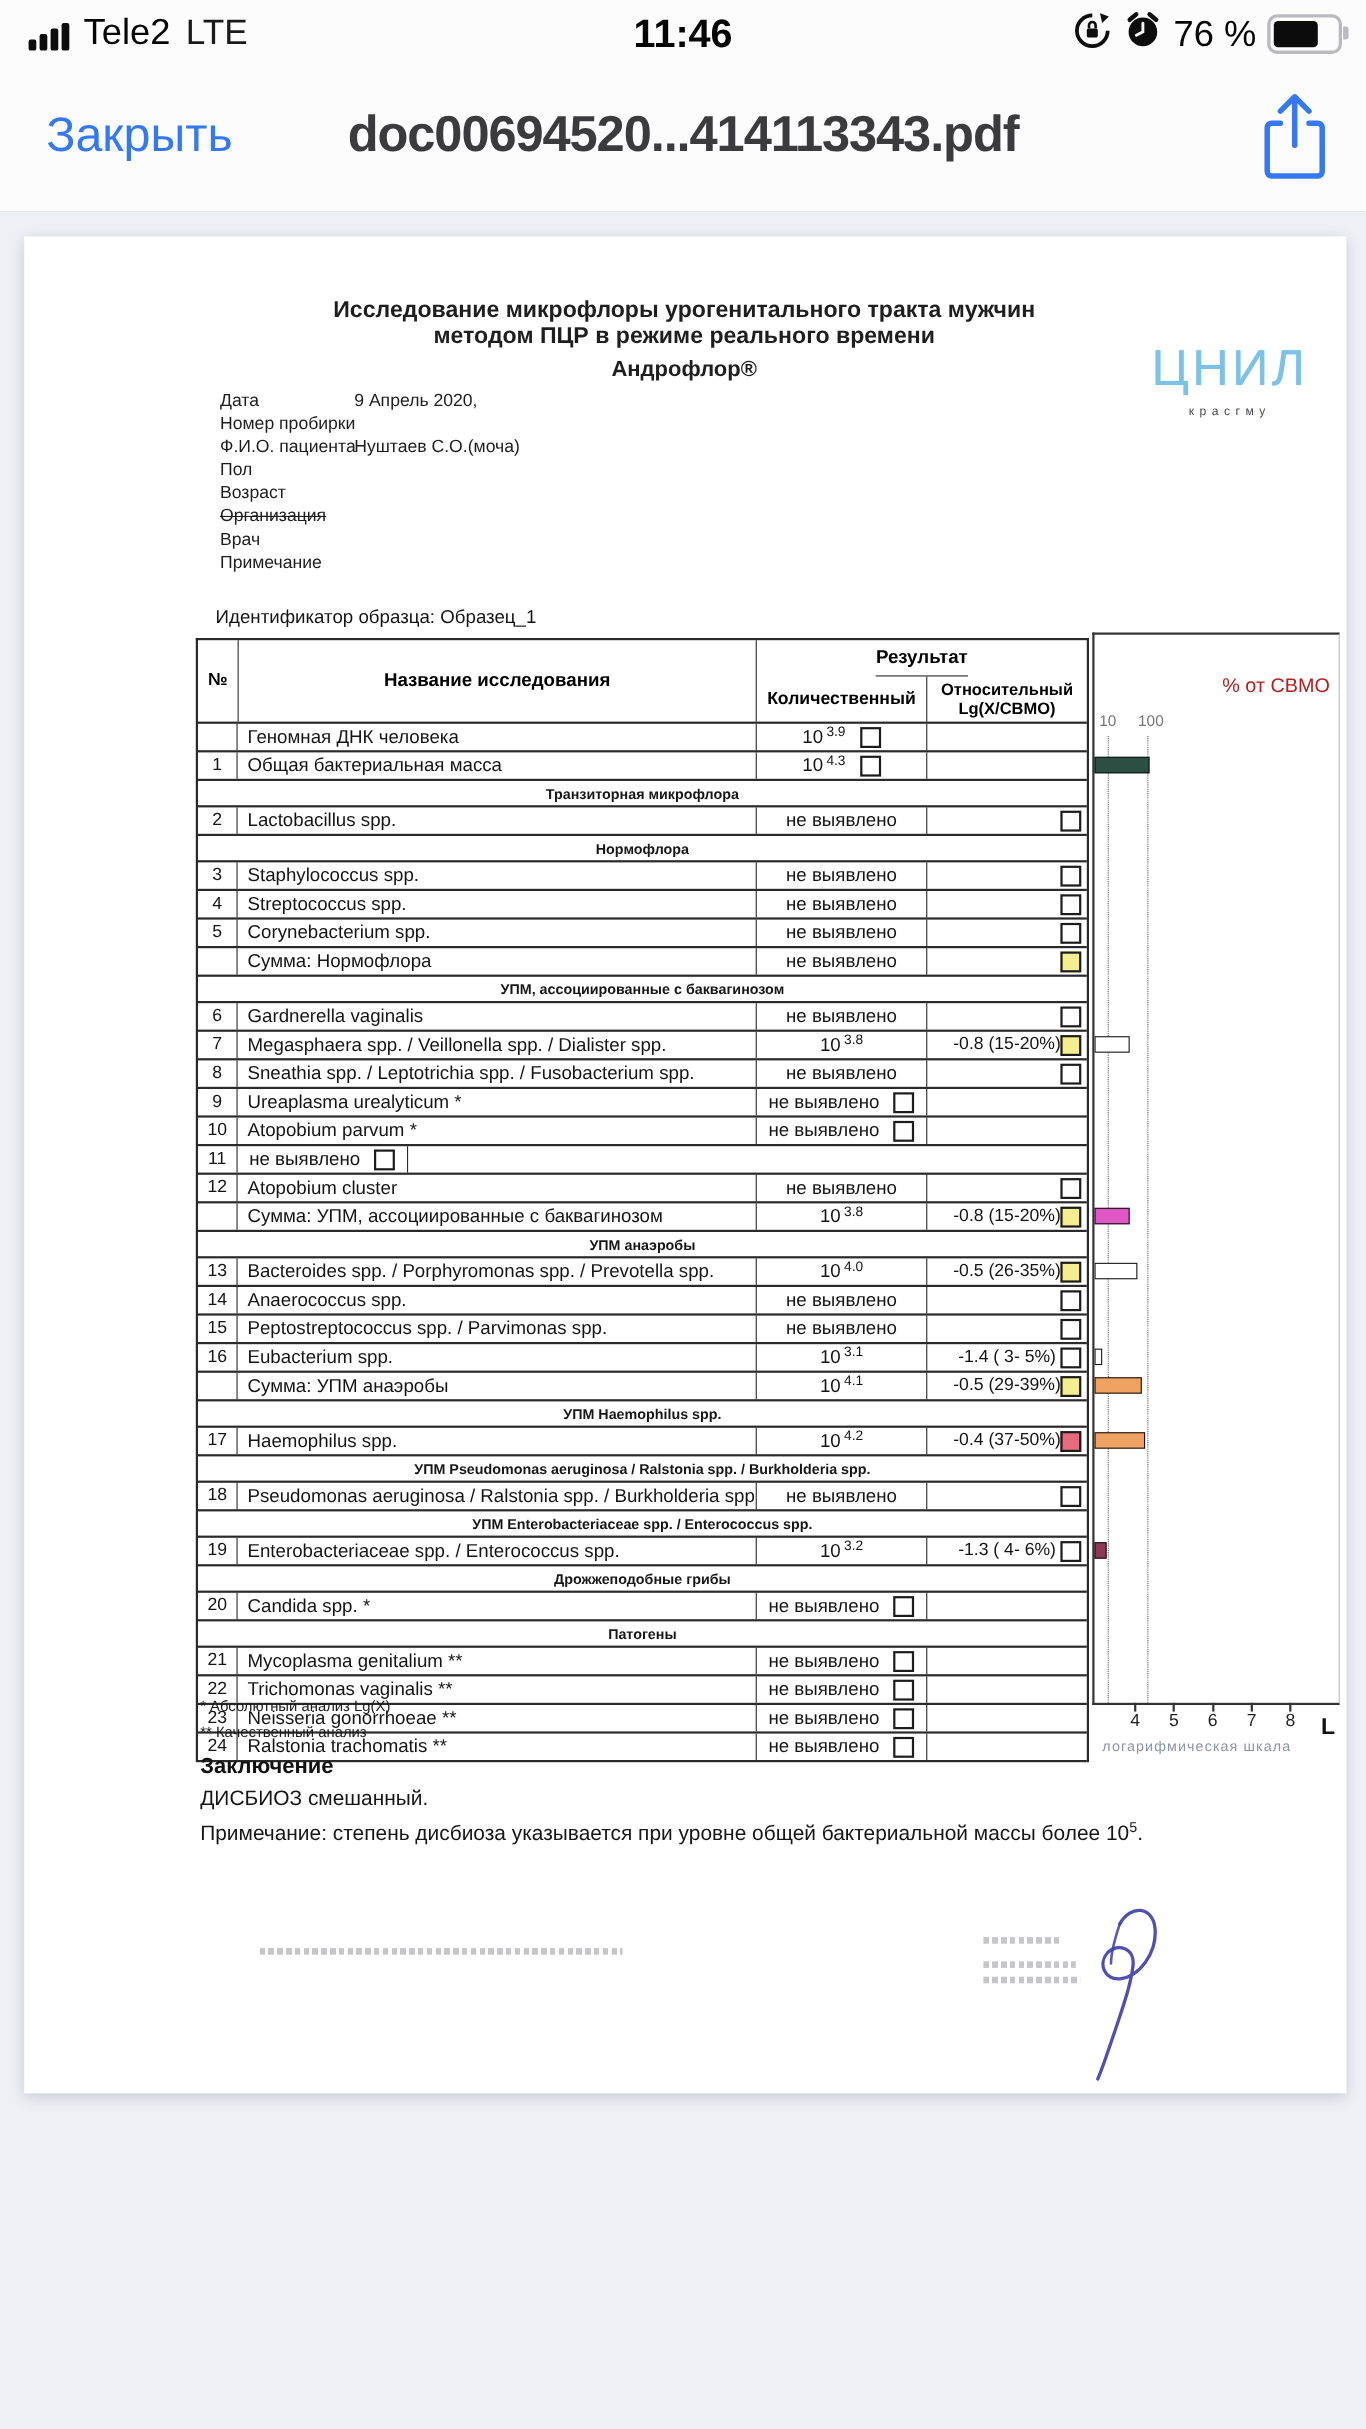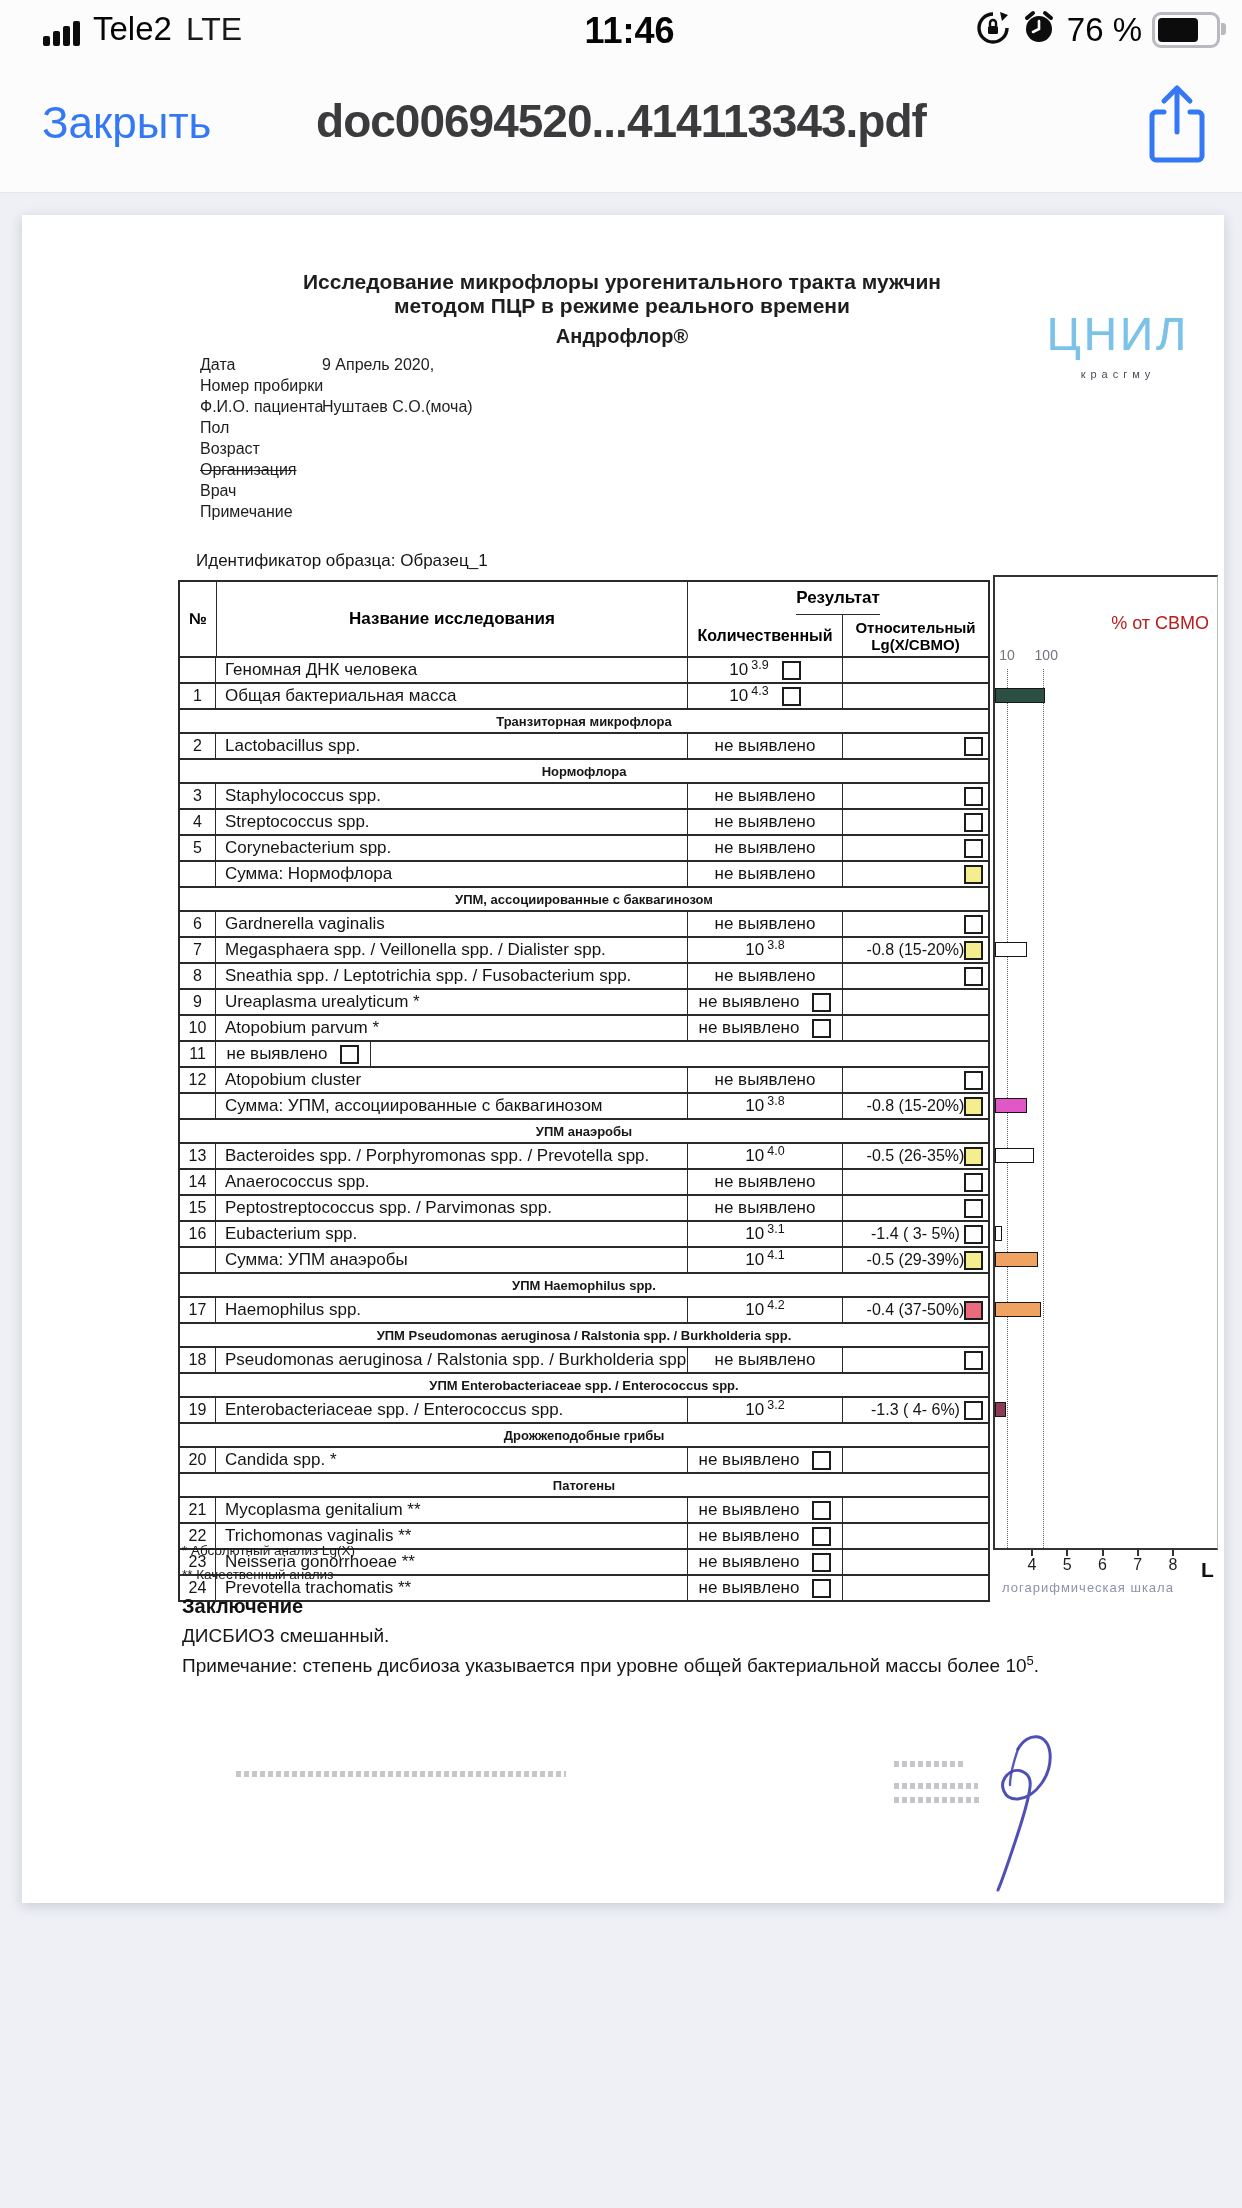--- a/index.html
+++ b/index.html
@@ -3,21 +3,21 @@
 <meta charset="utf-8">
 <style>
   html,body{margin:0;padding:0;}
   body{
     width:1242px;height:2208px;position:relative;overflow:hidden;
     background:#eef0f5;font-family:"Liberation Sans",sans-serif;
     -webkit-font-smoothing:antialiased;
   }
   
   .top-chrome{position:absolute;top:0;left:0;right:0;height:192px;background:#fcfcfd;border-bottom:1px solid #e4e4e9;}
-  .status-bar{position:absolute;top:0;left:17px;right:0;height:62px;text-align:center;}
+  .status-bar{position:absolute;top:0;left:0;right:0;height:62px;text-align:center;}
   .sb-left{position:absolute;left:26px;top:12px;display:flex;align-items:flex-end;}
   .sig{display:flex;align-items:flex-end;margin-right:10px;}
   .sig i{display:block;width:7px;background:#0d0d0d;border-radius:2px;margin-right:3px;}
   .sig i:nth-child(1){height:10px}.sig i:nth-child(2){height:15px}
   .sig i:nth-child(3){height:20px}.sig i:nth-child(4){height:25px}
   .carrier{font-size:33px;color:#050505;line-height:34px;}
   .network{font-size:32px;color:#1a1a1a;line-height:34px;margin-left:14px;}
   .sb-time{position:absolute;left:50%;transform:translateX(-50%);top:10px;font-size:36px;font-weight:700;color:#050505;}
   .sb-right{position:absolute;right:22px;top:10px;display:flex;align-items:center;gap:10px;}
   .pct-text{font-size:33px;color:#050505;}
@@ -486,21 +486,21 @@
           <div class="c-num">23</div>
           <div class="c-name">Neisseria gonorrhoeae **</div>
           <div class="c-quant">
             <span>не выявлено</span>
             <span class="cbx w"></span>
           </div>
           <div class="c-rel"></div>
         </div>
         <div class="t-row">
           <div class="c-num">24</div>
-          <div class="c-name">Prevotella trachomatis **</div>
+          <div class="c-name">Ralstonia trachomatis **</div>
           <div class="c-quant">
             <span>не выявлено</span>
             <span class="cbx w"></span>
           </div>
           <div class="c-rel"></div>
         </div>
       </div>
 
     <div class="chart" id="chart">
       <div class="pct-cbmo">% от СВМО</div>

